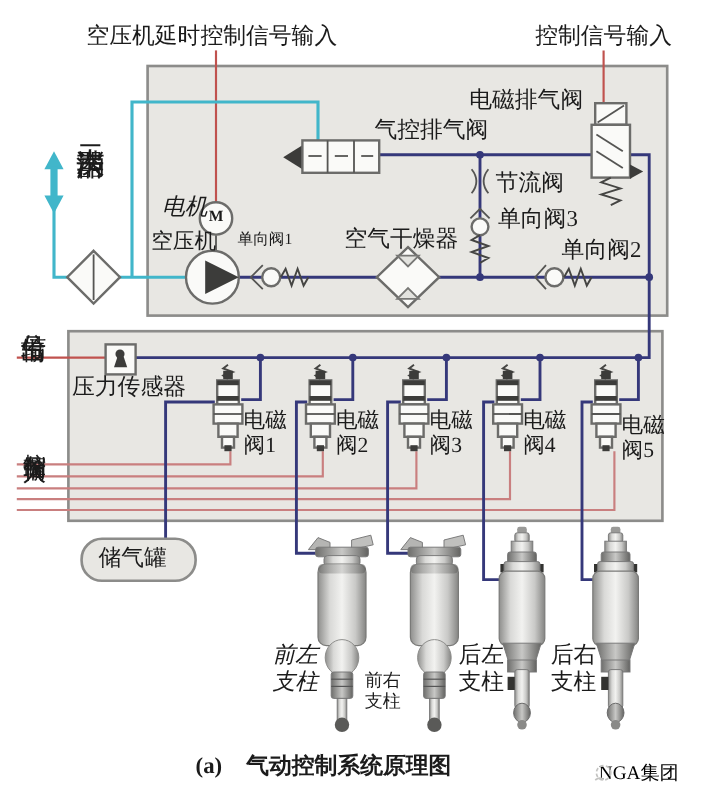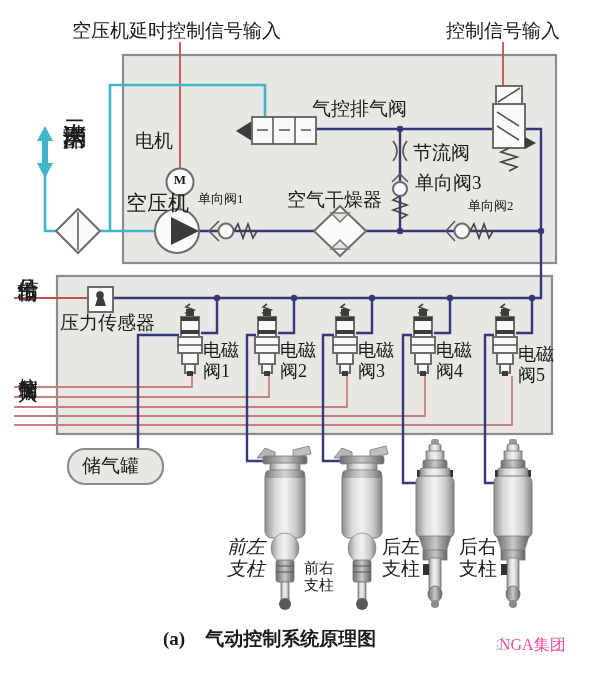--- a/index.html
+++ b/index.html
@@ -17,21 +17,21 @@
   .red{fill:none;stroke:var(--line-red);stroke-width:1.8;}
   .dot{fill:var(--line-navy);stroke:none;}
   .sym{fill:#fafaf8;stroke:#6c6c6a;stroke-width:2;}
   .thin{fill:none;stroke:#555553;stroke-width:1.5;}
   .spring{fill:none;stroke:#454543;stroke-width:1.6;}
   .dark{fill:#3c3c3a;stroke:none;}
   .lbl{position:absolute;line-height:1.1;white-space:nowrap;}
   .two{white-space:pre-line;line-height:1.15;}
   .vert{writing-mode:vertical-rl;text-orientation:upright;letter-spacing:1px;white-space:nowrap;}
   .cap{display:flex;gap:20px;font-weight:600;font-size:19px;}
-  .wm{display:flex;align-items:center;gap:5px;color:#ec4899;font-size:16px;}
+  .wm{display:flex;align-items:center;gap:5px;color:#000000;font-size:16px;}
 </style>
 </head>
 <body>
 
 <div class="canvas" style="--line-navy: #35387a; --line-cyan: #41b6ca; --line-pink: #c97f7f; --line-red: #c0524e; --box-fill: #e8e7e3; --box-border: #8c8c8a;">
 
   <svg width="604" height="676" viewBox="0 0 604 676">
     <defs>
       <linearGradient id="met" x1="0" y1="0" x2="1" y2="0">
         <stop offset="0" stop-color="#8f8f8d"></stop>
@@ -297,29 +297,30 @@
     </g>
   </svg>
 
   <div class="lbl" style="left:72px;top:21px;font-size:19px;">空压机延时控制信号输入</div>
   <div class="lbl" style="left:446px;top:21px;font-size:19px;">控制信号输入</div>
 
   <div class="lbl vert" style="left:61px;top:103px;font-size:24px;">二次消声器</div>
   <div class="lbl vert" style="left:16px;top:262px;font-size:21px;">信号输出</div>
   <div class="lbl vert" style="left:17px;top:363px;font-size:19px;">控制信号输入</div>
 
-  <div class="lbl" style="left:135px;top:131px;font-size:19px;">电机</div>
+  <div class="lbl" style="left:135px;top:163px;font-size:19px;font-style:italic;">电机</div>
   <div class="lbl" style="left:172px;top:173px;width:16px;text-align:center;font-size:13px;font-weight:600;">M</div>
-  <div class="lbl" style="left:126px;top:192px;font-size:21px;">空压机</div>
+  <div class="lbl" style="left:126px;top:192px;font-size:18px;">空压机</div>
   <div class="lbl" style="left:198px;top:192px;font-size:13px;">单向阀1</div>
   <div class="lbl" style="left:287px;top:190px;font-size:19px;">空气干燥器</div>
   <div class="lbl" style="left:268px;top:99px;font-size:19px;padding-left:44px;">气控排气阀</div>
+  <div class="lbl" style="left:391px;top:74px;font-size:19px;">电磁排气阀</div>
   <div class="lbl" style="left:413px;top:143px;font-size:19px;">节流阀</div>
   <div class="lbl" style="left:415px;top:173px;font-size:19px;">单向阀3</div>
-  <div class="lbl" style="left:468px;top:199px;font-size:13px;">单向阀2</div>
+  <div class="lbl" style="left:468px;top:199px;font-size:19px;">单向阀2</div>
   <div class="lbl" style="left:60px;top:313px;font-size:19px;">压力传感器</div>
   <div class="lbl" style="left:68px;top:456px;width:85px;text-align:center;font-size:19px;">储气罐</div>
 
   <div class="lbl two" style="left:203px;top:340px;font-size:18px;">电磁
 阀1</div>
   <div class="lbl two" style="left:280px;top:340px;font-size:18px;">电磁
 阀2</div>
   <div class="lbl two" style="left:358px;top:340px;font-size:18px;">电磁
 阀3</div>
   <div class="lbl two" style="left:436px;top:340px;font-size:18px;">电磁

